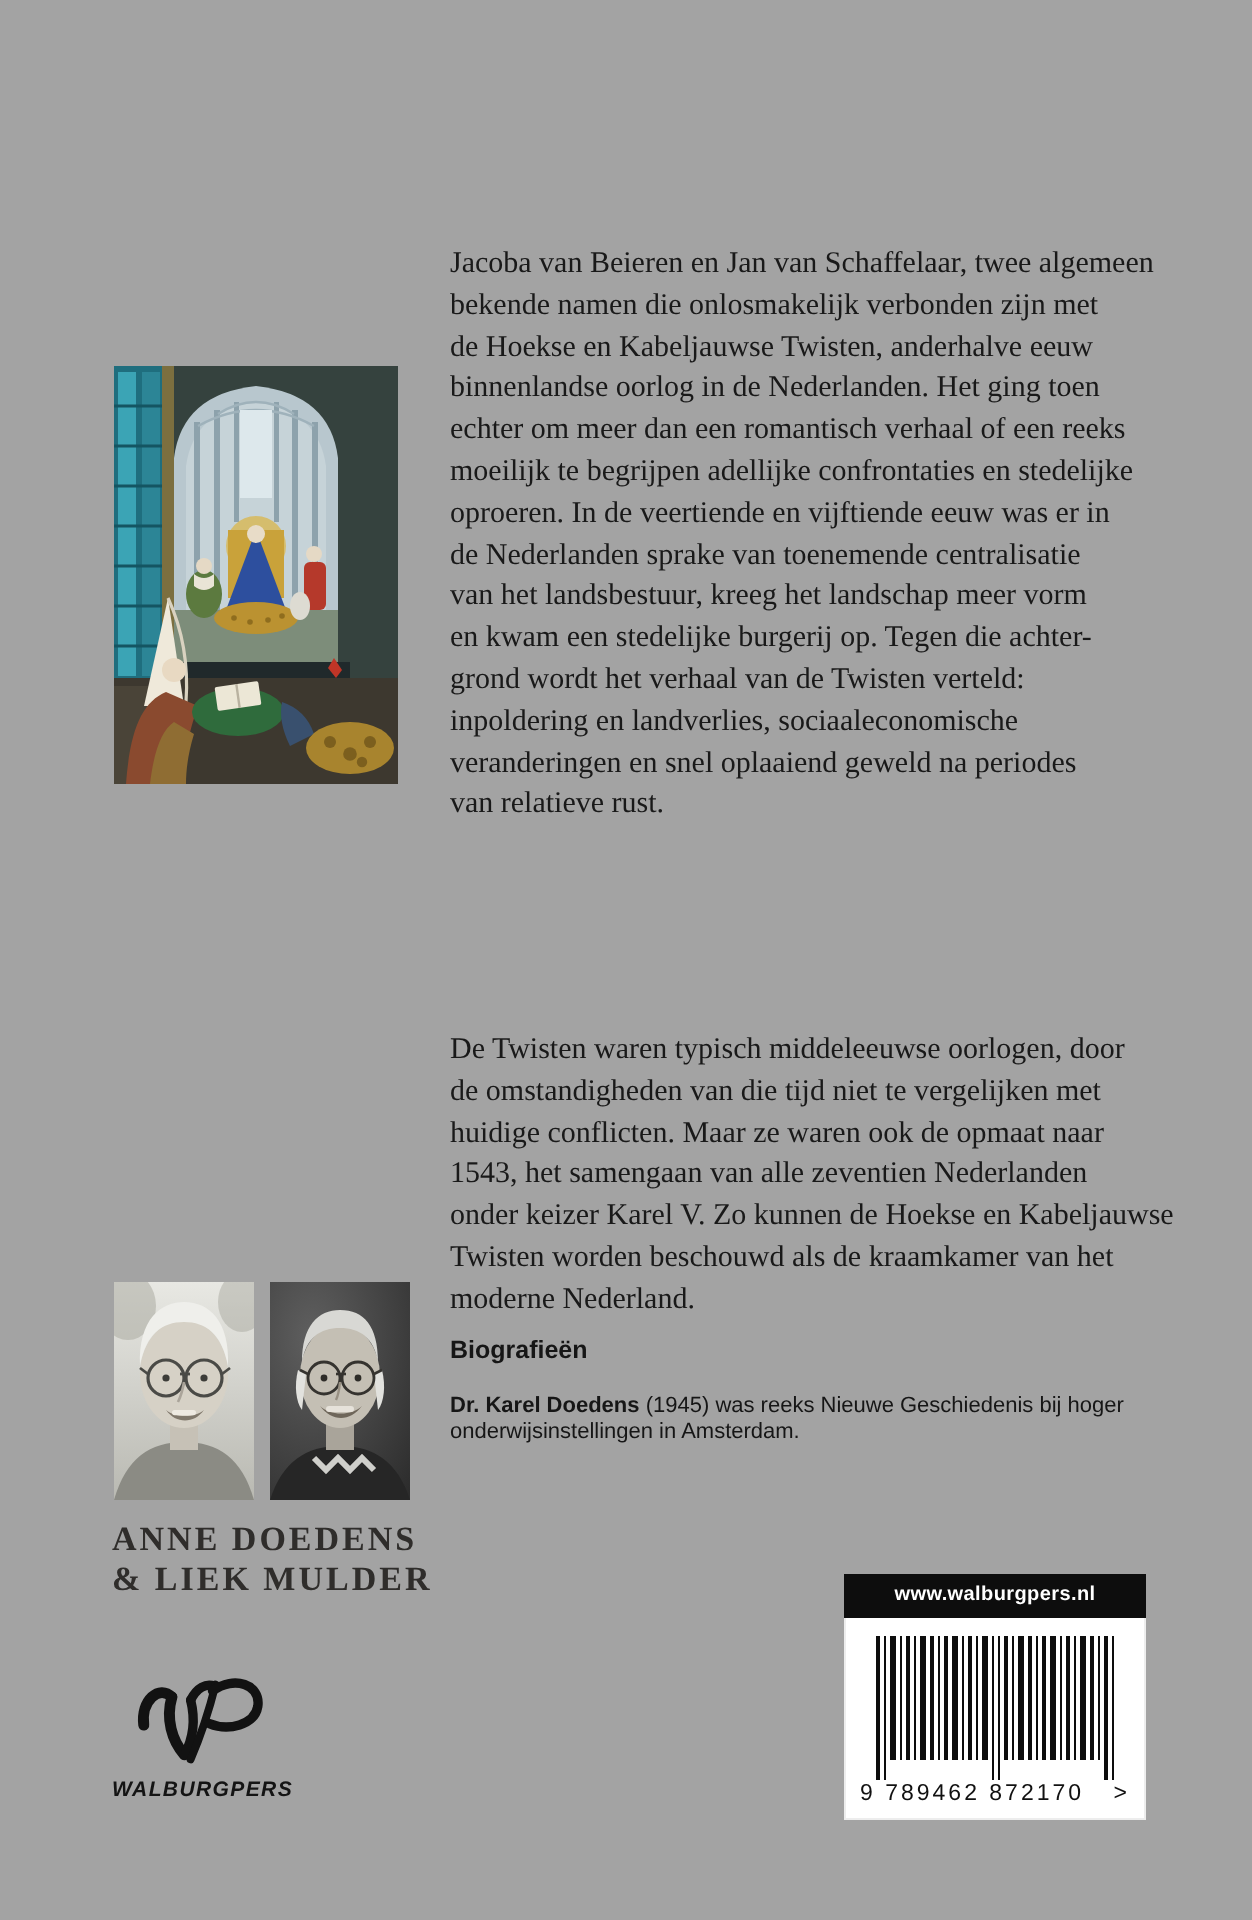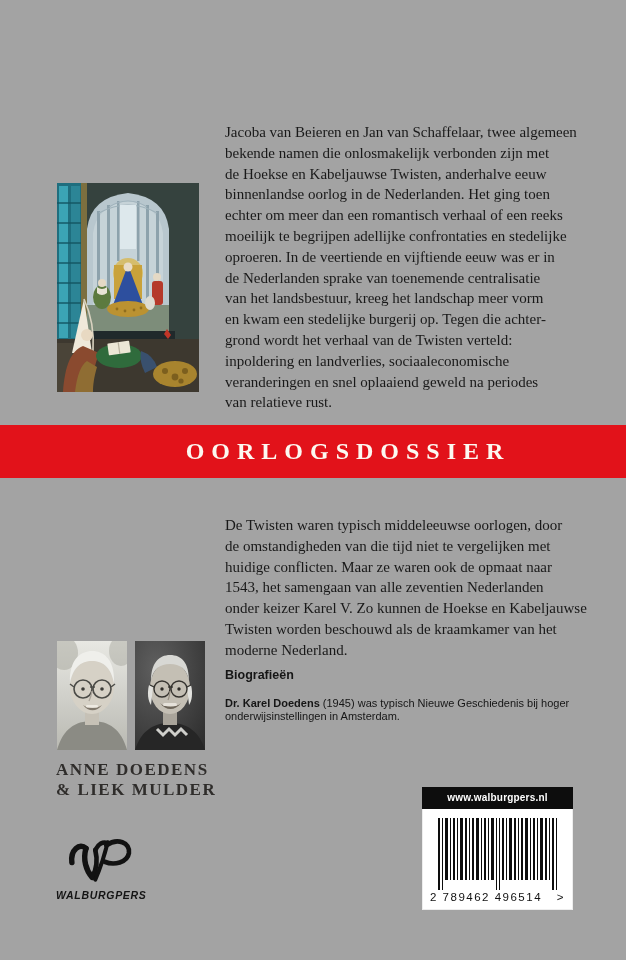--- a/index.html
+++ b/index.html
@@ -155,37 +155,34 @@
 moeilijk te begrijpen adellijke confrontaties en stedelijke
 oproeren. In de veertiende en vijftiende eeuw was er in
 de Nederlanden sprake van toenemende centralisatie
 van het landsbestuur, kreeg het landschap meer vorm
 en kwam een stedelijke burgerij op. Tegen die achter-
 grond wordt het verhaal van de Twisten verteld:
 inpoldering en landverlies, sociaaleconomische
 veranderingen en snel oplaaiend geweld na periodes
 van relatieve rust.</div>
 
-  <div class="banner">
-    <div class="banner-title">OORLOGSDOSSIER</div>
-  </div>
 
   <div class="para para-bottom">De Twisten waren typisch middeleeuwse oorlogen, door
 de omstandigheden van die tijd niet te vergelijken met
 huidige conflicten. Maar ze waren ook de opmaat naar
 1543, het samengaan van alle zeventien Nederlanden
 onder keizer Karel V. Zo kunnen de Hoekse en Kabeljauwse
 Twisten worden beschouwd als de kraamkamer van het
 moderne Nederland.</div>
 
   <div class="bio-block">
     <p class="bio-heading">Biografieën</p>
     <p class="bio-entry"><span class="bio-name">Dr. Karel Doedens</span>
       <span class="bio-year">(1945)</span>
-      <span>was typisch Nieuwe Geschiedenis bij hoger onderwijsinstellingen in Amsterdam.</span></p>
+      <span>was reeks Nieuwe Geschiedenis bij hoger onderwijsinstellingen in Amsterdam.</span></p>
   </div>
 
   <div class="photo photo-1">
     <svg width="70" height="109" viewBox="0 0 70 109">
       <defs>
         <linearGradient id="p1bg" x1="0" y1="0" x2="0" y2="1">
           <stop offset="0" stop-color="#e8e8e3"></stop>
             <stop offset="1" stop-color="#b9b9b2"></stop>
         </linearGradient>
       </defs>
@@ -287,19 +284,19 @@
           <rect x="95" y="0" width="2" height="62"></rect>
             <rect x="99" y="0" width="1" height="62"></rect>
           <rect x="102" y="0" width="3" height="62"></rect>
             <rect x="107" y="0" width="2" height="62"></rect>
           <rect x="111" y="0" width="1" height="62"></rect>
           <rect x="114" y="0" width="2" height="72"></rect>
             <rect x="118" y="0" width="1" height="72"></rect>
         </g>
       </svg>
       <div class="barcode-number">
-        <span>2 789462 496514</span>
+        <span>9 789462 872170</span>
         <span class="arrow">&gt;</span>
       </div>
     </div>
   </div>
 
 </div>
 
 </body></html>

